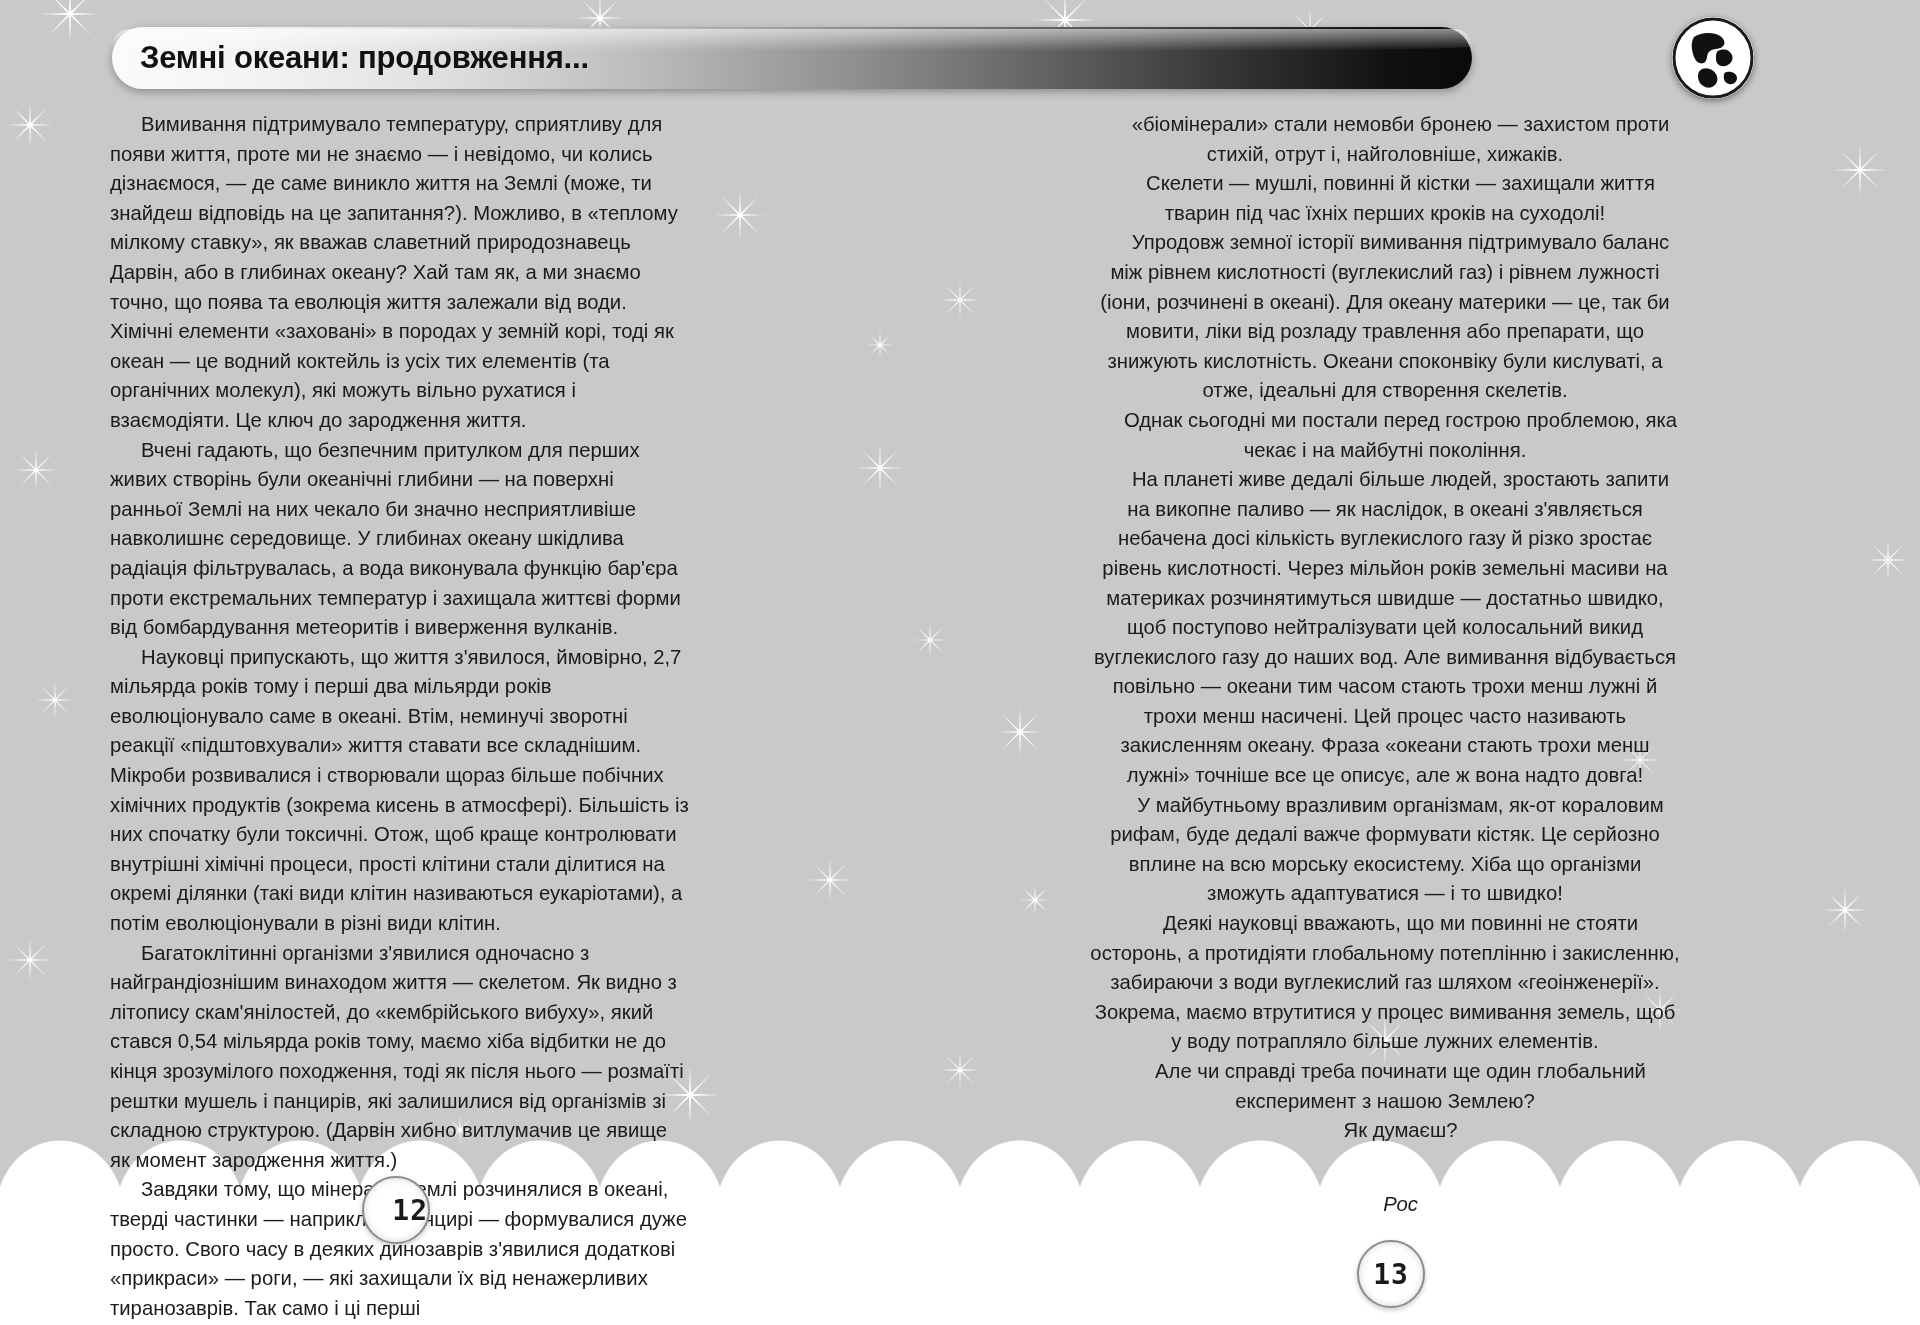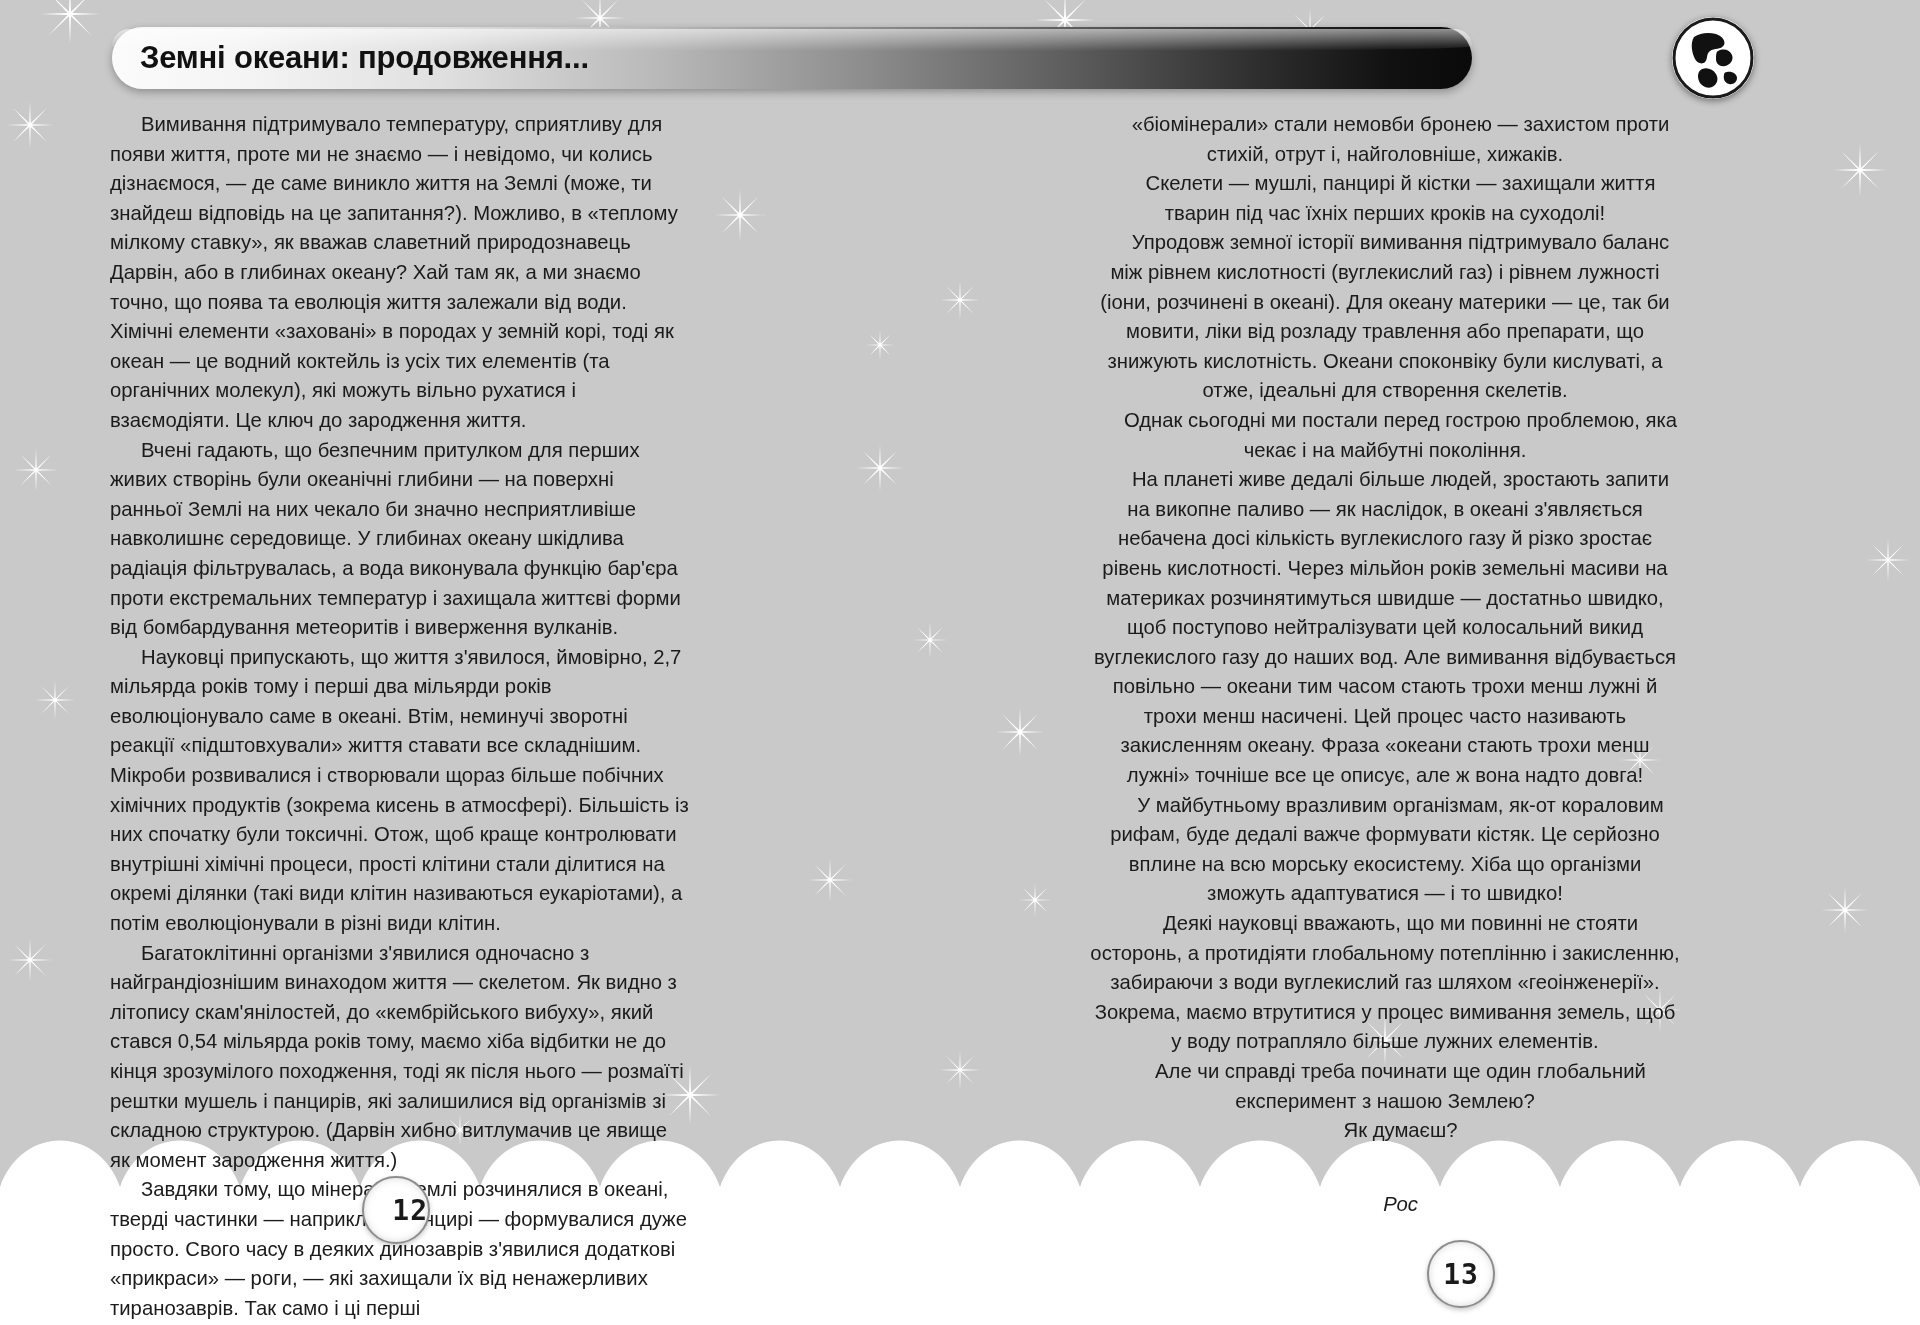--- a/index.html
+++ b/index.html
@@ -128,21 +128,21 @@
     z-index: 20;
   }
   .page-number span {
     font-family: "DejaVu Sans Mono", monospace;
     font-size: 28px;
     font-weight: bold;
     color: #1a1a1a;
     letter-spacing: 1px;
   }
   #page-number-left  { left: 362px;  top: 1176px; justify-content: flex-end; }
-  #page-number-right { left: 1427px; top: 1240px; }
+  #page-number-right { left: 1357px; top: 1240px; }
 </style>
 </head>
 <body>
 
 <div id="page">
 
   <div id="star-layer">
       <div class="star" style="left: 70px; top: 14px;">
         <svg width="64" height="64" viewBox="0 0 64 64">
           <polygon points="32.00,2.00 32.98,29.64 53.21,10.79 34.36,31.02 62.00,32.00 34.36,32.98 53.21,53.21 32.98,34.36 32.00,62.00 31.02,34.36 10.79,53.21 29.64,32.98 2.00,32.00 29.64,31.02 10.79,10.79 31.02,29.64" fill="#ffffff"></polygon>
@@ -293,21 +293,21 @@
   <div id="col-left" class="column">
       <p>Вимивання підтримувало температуру, сприятливу для появи життя, проте ми не знаємо — і невідомо, чи колись дізнаємося, — де саме виникло життя на Землі (може, ти знайдеш відповідь на це запитання?). Можливо, в «теплому мілкому ставку», як вважав славетний природознавець Дарвін, або в глибинах океану? Хай там як, а ми знаємо точно, що поява та еволюція життя залежали від води. Хімічні елементи «заховані» в породах у земній корі, тоді як океан — це водний коктейль із усіх тих елементів (та органічних молекул), які можуть вільно рухатися і взаємодіяти. Це ключ до зародження життя.</p>
       <p>Вчені гадають, що безпечним притулком для перших живих створінь були океанічні глибини — на поверхні ранньої Землі на них чекало би значно несприятливіше навколишнє середовище. У глибинах океану шкідлива радіація фільтрувалась, а вода виконувала функцію бар'єра проти екстремальних температур і захищала життєві форми від бомбардування метеоритів і виверження вулканів.</p>
       <p>Науковці припускають, що життя з'явилося, ймовірно, 2,7 мільярда років тому і перші два мільярди років еволюціонувало саме в океані. Втім, неминучі зворотні реакції «підштовхували» життя ставати все складнішим. Мікроби розвивалися і створювали щораз більше побічних хімічних продуктів (зокрема кисень в атмосфері). Більшість із них спочатку були токсичні. Отож, щоб краще контролювати внутрішні хімічні процеси, прості клітини стали ділитися на окремі ділянки (такі види клітин називаються еукаріотами), а потім еволюціонували в різні види клітин.</p>
       <p>Багатоклітинні організми з'явилися одночасно з найграндіознішим винаходом життя — скелетом. Як видно з літопису скам'янілостей, до «кембрійського вибуху», який стався 0,54 мільярда років тому, маємо хіба відбитки не до кінця зрозумілого походження, тоді як після нього — розмаїті рештки мушель і панцирів, які залишилися від організмів зі складною структурою. (Дарвін хибно витлумачив це явище як момент зародження життя.)</p>
       <p>Завдяки тому, що мінерали Землі розчинялися в океані, тверді частинки — наприклад, панцирі — формувалися дуже просто. Свого часу в деяких динозаврів з'явилися додаткові «прикраси» — роги, — які захищали їх від ненажерливих тиранозаврів. Так само і ці перші</p>
     </div>
 
   <div id="col-right" class="column">
       <p>«біомінерали» стали немовби бронею — захистом проти стихій, отрут і, найголовніше, хижаків.</p>
-      <p>Скелети — мушлі, панцирі й кістки — захищали життя тварин під час їхніх перших кроків на суходолі!</p>
+      <p>Скелети — мушлі, повинні й кістки — захищали життя тварин під час їхніх перших кроків на суходолі!</p>
       <p>Упродовж земної історії вимивання підтримувало баланс між рівнем кислотності (вуглекислий газ) і рівнем лужності (іони, розчинені в океані). Для океану материки — це, так би мовити, ліки від розладу травлення або препарати, що знижують кислотність. Океани споконвіку були кислуваті, а отже, ідеальні для створення скелетів.</p>
       <p>Однак сьогодні ми постали перед гострою проблемою, яка чекає і на майбутні покоління.</p>
       <p>На планеті живе дедалі більше людей, зростають запити на викопне паливо — як наслідок, в океані з'являється небачена досі кількість вуглекислого газу й різко зростає рівень кислотності. Через мільйон років земельні масиви на материках розчинятимуться швидше — достатньо швидко, щоб поступово нейтралізувати цей колосальний викид вуглекислого газу до наших вод. Але вимивання відбувається повільно — океани тим часом стають трохи менш лужні й трохи менш насичені. Цей процес часто називають закисленням океану. Фраза «океани стають трохи менш лужні» точніше все це описує, але ж вона надто довга!</p>
       <p>У майбутньому вразливим організмам, як-от кораловим рифам, буде дедалі важче формувати кістяк. Це серйозно вплине на всю морську екосистему. Хіба що організми зможуть адаптуватися — і то швидко!</p>
       <p>Деякі науковці вважають, що ми повинні не стояти осторонь, а протидіяти глобальному потеплінню і закисленню, забираючи з води вуглекислий газ шляхом «геоінженерії». Зокрема, маємо втрутитися у процес вимивання земель, щоб у воду потрапляло більше лужних елементів.</p>
       <p>Але чи справді треба починати ще один глобальний експеримент з нашою Землею?</p>
       <p>Як думаєш?</p>
       <p class="signature">Рос</p>
     </div>
 

